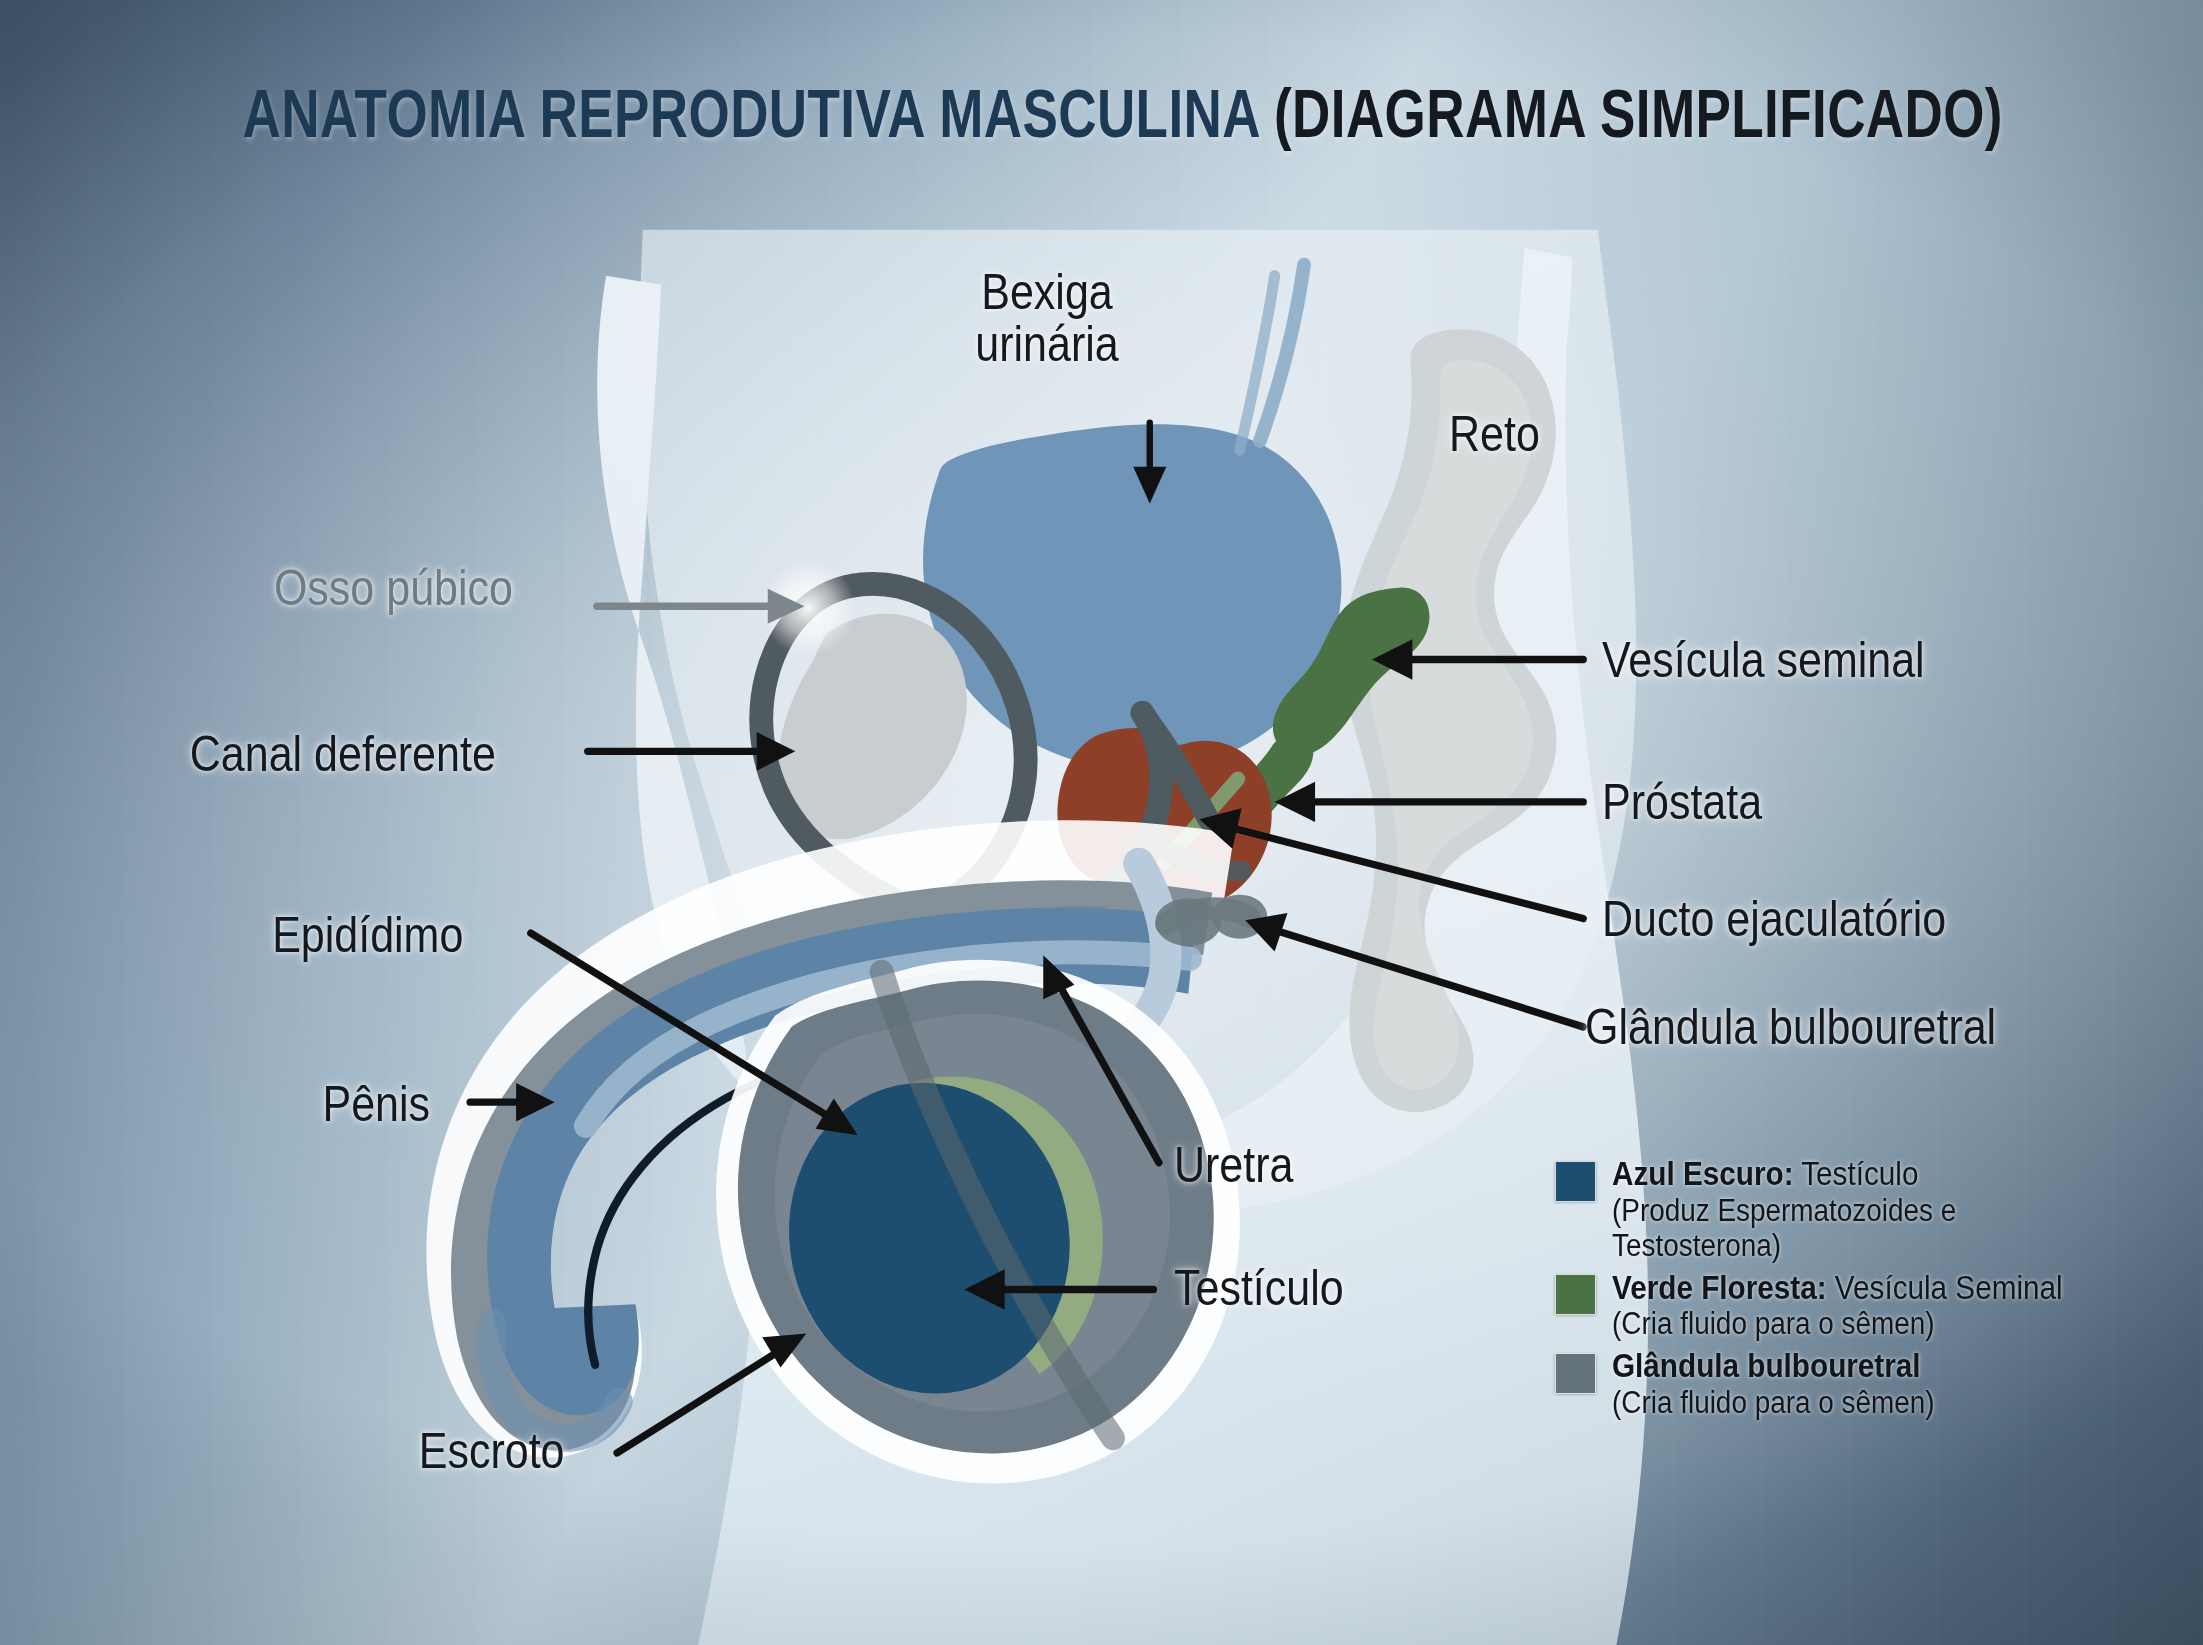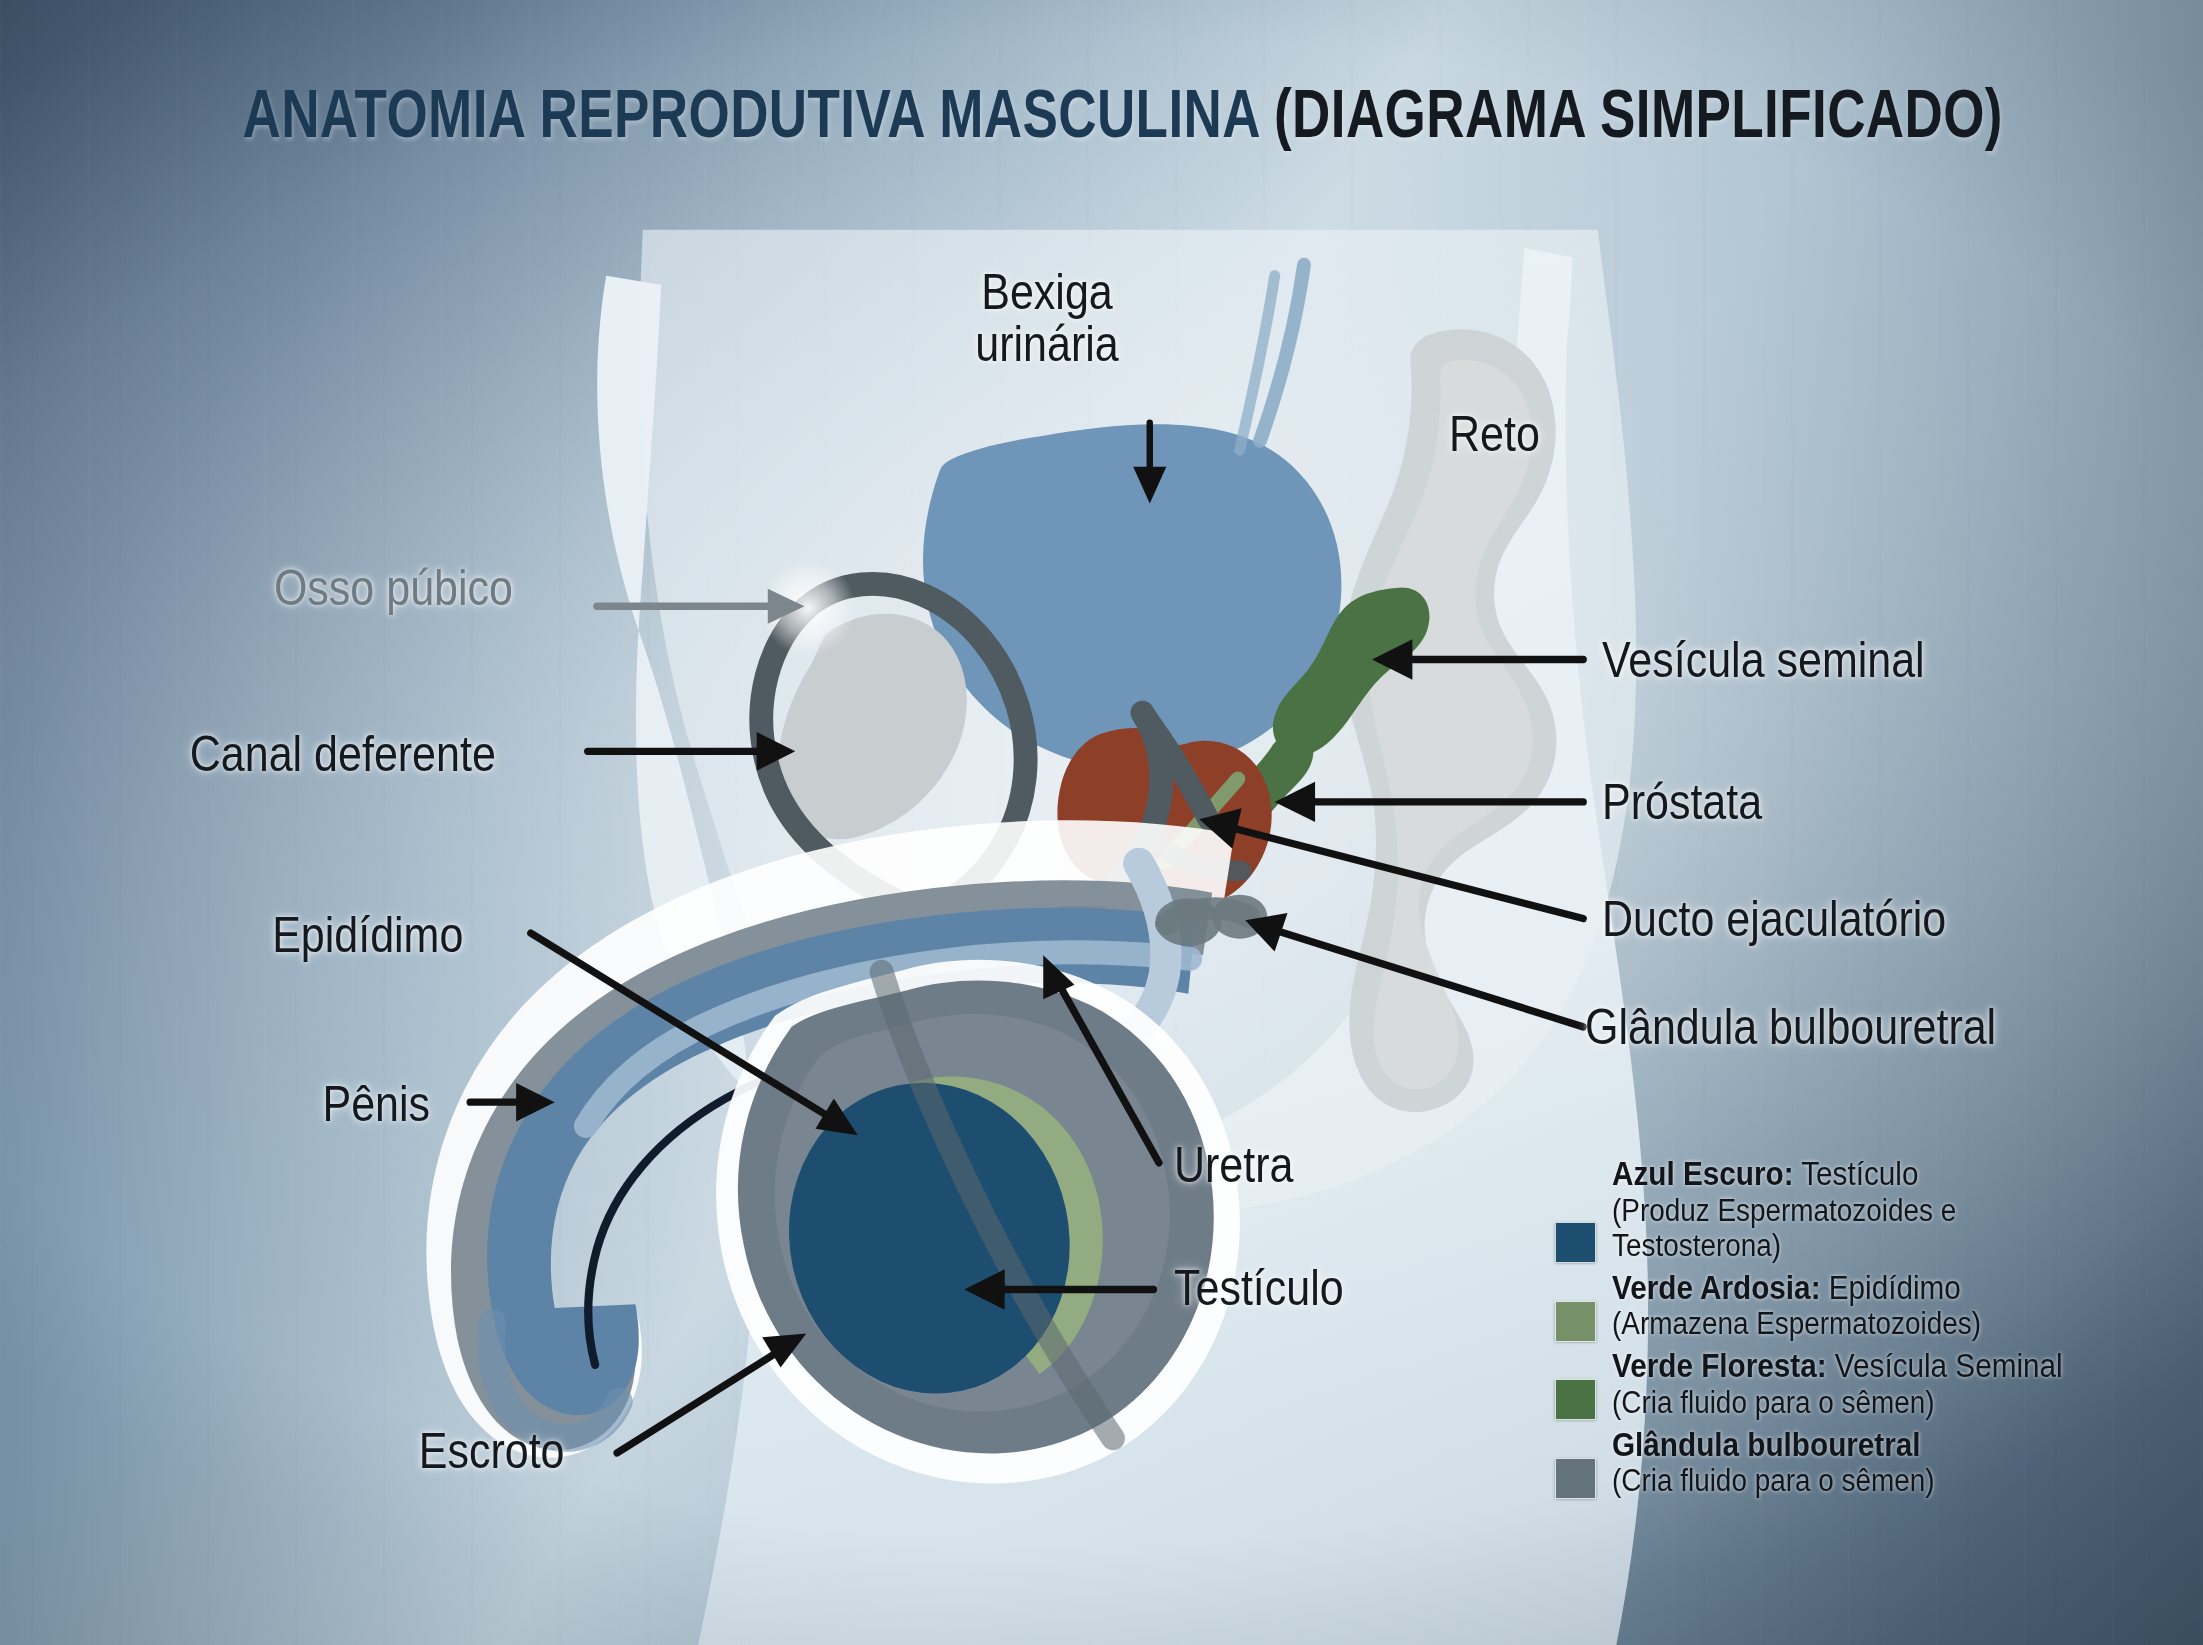--- a/index.html
+++ b/index.html
@@ -68,21 +68,21 @@
   }
   .lbl.r{transform-origin:left center;}
   .lbl.l{transform-origin:right center;}
   .lbl.c{transform-origin:center center;}
   .lbl.two{line-height:1.04;}
 
   
   #legend{
     position:absolute; left:1555px; top:1155px; width:634px;
   }
-  .lgrow{display:flex;align-items:flex-end;margin-bottom:5.5px;}
+  .lgrow{display:flex;align-items:flex-start;margin-bottom:5.5px;}
   .sw{
     width:39px;height:39px;flex:0 0 39px;margin-top:5.5px;margin-right:15.6px;
     border:1.8px solid rgba(255,255,255,0.80);
     box-shadow:0 0.9px 2.8px rgba(0,0,0,0.35);
   }
   .ltxt{
     font-family:"Liberation Sans Narrow","Liberation Sans",sans-serif;
     color:#12161a;
     transform:scaleX(0.90);transform-origin:left top;
     text-shadow:0 0 4.6px rgba(255,255,255,0.8);
@@ -501,27 +501,20 @@
   <div id="legend" data-name="color-legend">
 
     <div class="lgrow" data-name="legend-item">
       <div class="sw" data-name="legend-swatch-testicle" style="background:#1d4e70"></div>
       <div class="ltxt">
         <div class="ln1" data-name="legend-title-testicle"><b data-name="legend-color-name-testicle">Azul Escuro:</b><span data-name="legend-organ-testicle"> Testículo</span></div>
         <div class="ln2" data-name="legend-function-testicle">(Produz Espermatozoides e Testosterona)</div>
       </div>
     </div>
 
-    <div class="lgrow" data-name="legend-item">
-      <div class="sw" data-name="legend-swatch-epididymis" style="background:#76906a"></div>
-      <div class="ltxt">
-        <div class="ln1" data-name="legend-title-epididymis"><b data-name="legend-color-name-epididymis">Verde Ardosia:</b><span data-name="legend-organ-epididymis"> Epidídimo</span></div>
-        <div class="ln2" data-name="legend-function-epididymis">(Armazena Espermatozoides)</div>
-      </div>
-    </div>
 
     <div class="lgrow" data-name="legend-item">
       <div class="sw" data-name="legend-swatch-seminal-vesicle" style="background:#4a7244"></div>
       <div class="ltxt">
         <div class="ln1" data-name="legend-title-seminal-vesicle"><b data-name="legend-color-name-seminal-vesicle">Verde Floresta:</b><span data-name="legend-organ-seminal-vesicle"> Vesícula Seminal</span></div>
         <div class="ln2" data-name="legend-function-seminal-vesicle">(Cria fluido para o sêmen)</div>
       </div>
     </div>
 
 

